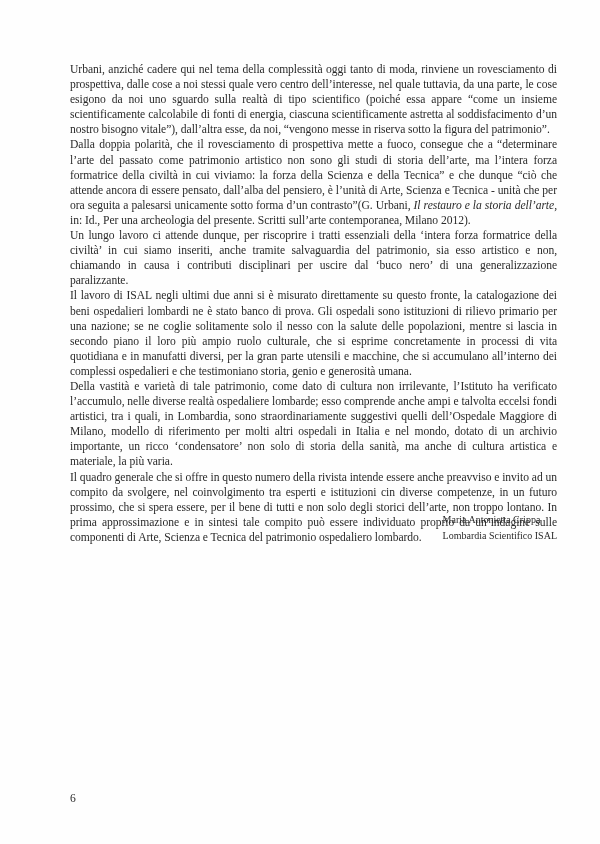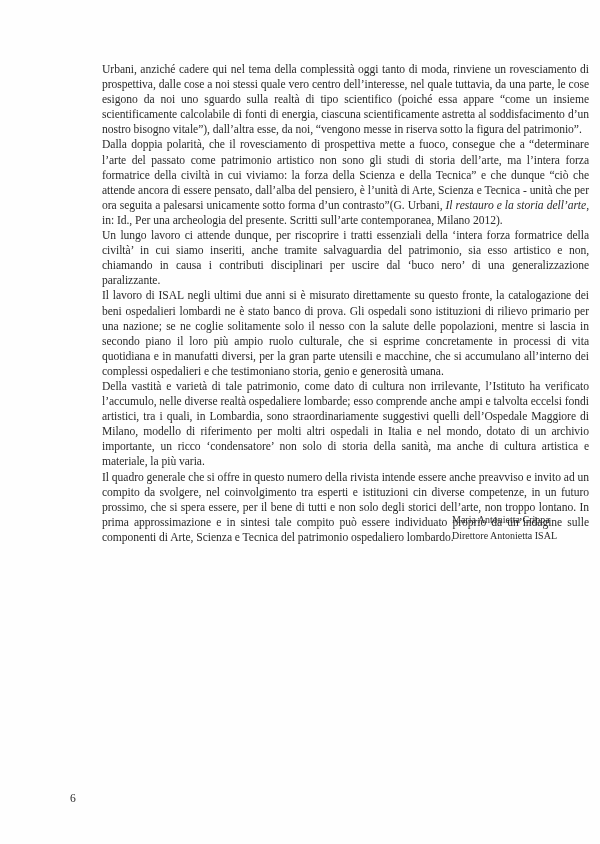--- a/index.html
+++ b/index.html
@@ -24,21 +24,20 @@
     }
     .body-text {
       position: absolute;
       left: 70px;
       top: 62px;
       width: 487px;
       font-size: 11.6px;
       line-height: 15.1px;
       text-align: justify;
       letter-spacing: -0.05px;
-      margin-left: 32px;
     }
     .body-text p {
       margin: 0;
       padding: 0;
       text-align: justify;
       text-align-last: left;
     }
     .body-text em {
     }
     .signature {
@@ -67,18 +66,18 @@
     <p>Urbani, anziché cadere qui nel tema della complessità oggi tanto di moda, rinviene un rovesciamento di prospettiva, dalle cose a noi stessi quale vero centro dell’interesse, nel quale tuttavia, da una parte, le cose esigono da noi uno sguardo sulla realtà di tipo scientifico (poiché essa appare “come un insieme scientificamente calcolabile di fonti di energia, ciascuna scientificamente astretta al soddisfacimento d’un nostro bisogno vitale”), dall’altra esse, da noi, “vengono messe in riserva sotto la figura del patrimonio”.</p>
     <p><span>Dalla doppia polarità, che il rovesciamento di prospettiva mette a fuoco, consegue che a “determinare l’arte del passato come patrimonio artistico non sono gli studi di storia dell’arte, ma l’intera forza formatrice della civiltà in cui viviamo: la forza della Scienza e della Tecnica” e che dunque “ciò che attende ancora di essere pensato, dall’alba del pensiero, è l’unità di Arte, Scienza e Tecnica - unità che per ora seguita a palesarsi unicamente sotto forma d’un contrasto”(G. Urbani, </span><em>Il restauro e la storia dell’arte</em><span>, in: Id., Per una archeologia del presente. Scritti sull’arte contemporanea, Milano 2012).</span></p>
     <p>Un lungo lavoro ci attende dunque, per riscoprire i tratti essenziali della ‘intera forza formatrice della civiltà’ in cui siamo inseriti, anche tramite salvaguardia del patrimonio, sia esso artistico e non, chiamando in causa i contributi disciplinari per uscire dal ‘buco nero’ di una generalizzazione paralizzante.</p>
     <p>Il lavoro di ISAL negli ultimi due anni si è misurato direttamente su questo fronte, la catalogazione dei beni ospedalieri lombardi ne è stato banco di prova. Gli ospedali sono istituzioni di rilievo primario per una nazione; se ne coglie solitamente solo il nesso con la salute delle popolazioni, mentre si lascia in secondo piano il loro più ampio ruolo culturale, che si esprime concretamente in processi di vita quotidiana e in manufatti diversi, per la gran parte utensili e macchine, che si accumulano all’interno dei complessi ospedalieri e che testimoniano storia, genio e generosità umana.</p>
     <p>Della vastità e varietà di tale patrimonio, come dato di cultura non irrilevante, l’Istituto ha verificato l’accumulo, nelle diverse realtà ospedaliere lombarde; esso comprende anche ampi e talvolta eccelsi fondi artistici, tra i quali, in Lombardia, sono straordinariamente suggestivi quelli dell’Ospedale Maggiore di Milano, modello di riferimento per molti altri ospedali in Italia e nel mondo, dotato di un archivio importante, un ricco ‘condensatore’ non solo di storia della sanità, ma anche di cultura artistica e materiale, la più varia.</p>
     <p>Il quadro generale che si offre in questo numero della rivista intende essere anche preavviso e invito ad un compito da svolgere, nel coinvolgimento tra esperti e istituzioni cin diverse competenze, in un futuro prossimo, che si spera essere, per il bene di tutti e non solo degli storici dell’arte, non troppo lontano. In prima approssimazione e in sintesi tale compito può essere individuato proprio da un’indagine sulle componenti di Arte, Scienza e Tecnica del patrimonio ospedaliero lombardo.</p>
   </div>
 
   <div class="signature">
     <div>Maria Antonietta Crippa</div>
-    <div>Direttore Antonietta ISAL</div>
+    <div>Lombardia Scientifico ISAL</div>
   </div>
 
   <div class="page-number">6</div>
 
 </div>
 
 </body></html>

